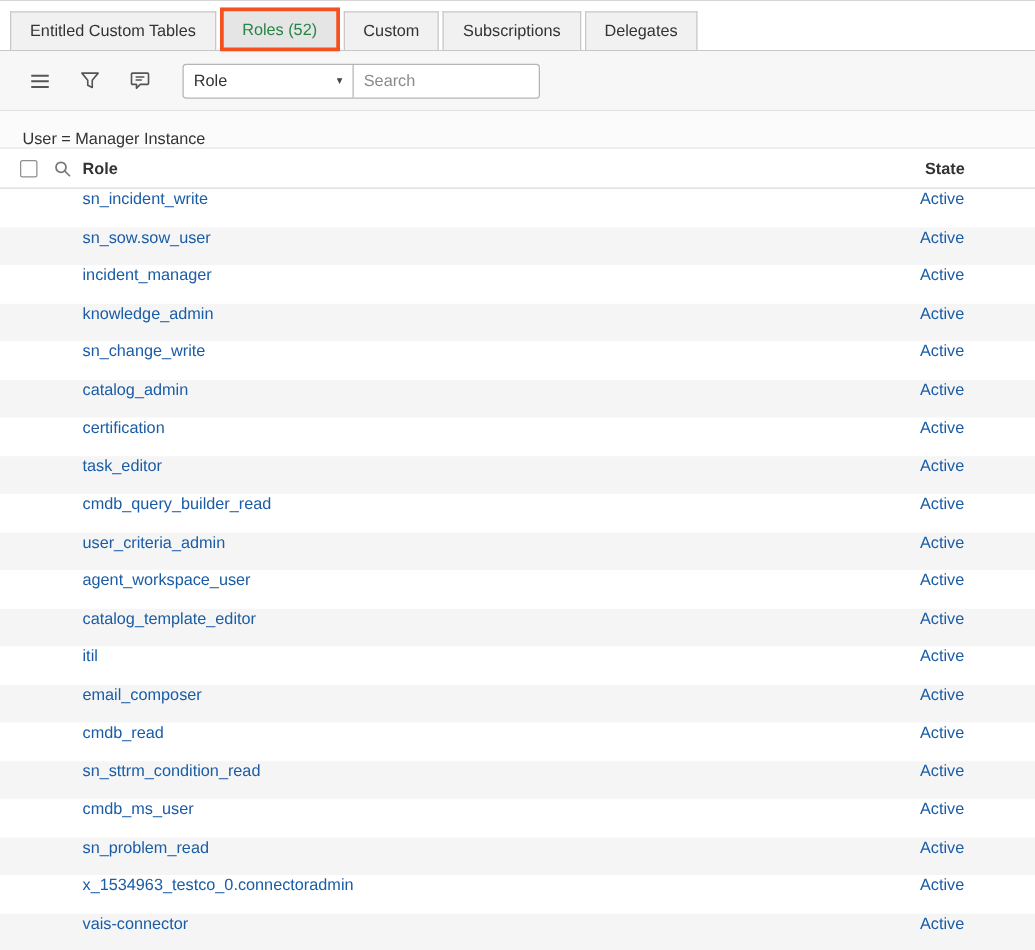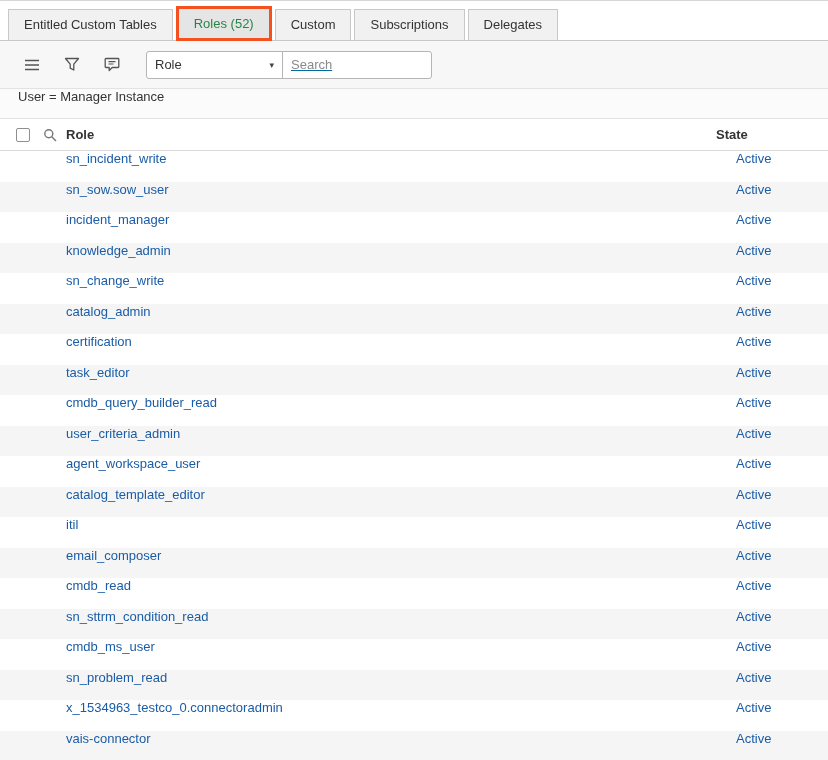--- a/index.html
+++ b/index.html
@@ -49,43 +49,43 @@
     display: flex; align-items: stretch; margin-left: 6px;
     height: 28px; background: #fff; border: 1px solid #b5b5b5; border-radius: 3px;
   }
   .column-select {
     width: 136px; display: flex; align-items: center; justify-content: space-between;
     padding: 0 8px; border-right: 1px solid #b5b5b5; cursor: pointer;
   }
   .caret { font-size: 9px; color: #444; margin-left: 6px; }
   .search-input {
     width: 148px; border: none; outline: none; padding: 0 8px;
-    font: inherit; color: #0369a1; background: transparent; text-decoration: underline;
+    font: inherit; color: #be185d; background: transparent;
   }
   .search-input::placeholder { color: #8a8a8a; }
 
   
   .breadcrumb {
-    height: 30px; display: flex; align-items: flex-start;
+    height: 30px; display: flex; align-items: flex-end;
     padding-left: 18px; background: #fbfbfb;
     border-bottom: 1px solid #e2e2e2; cursor: pointer;
   }
 
   
   .list-header {
     height: 32px; position: relative; background: #fff;
     border-bottom: 1px solid #d9d9d9; font-weight: bold;
   }
   .checkbox {
     position: absolute; left: 16px; top: 9px; width: 14px; height: 14px;
     border: 1px solid #8f8f8f; border-radius: 2px; background: #fff; cursor: pointer;
   }
   .magnifier { position: absolute; left: 43px; top: 9px; cursor: pointer; line-height: 0; }
   .col-role  { position: absolute; left: 66px;  top: 0; line-height: 32px; cursor: pointer; }
-  .col-state { position: absolute; left: 716px; top: 0; line-height: 32px; cursor: pointer; }
+  .col-state { position: absolute; left: 740px; top: 0; line-height: 32px; cursor: pointer; }
 
   
   .row { height: 30.5px; position: relative; display: flex; align-items: flex-start; }
   .row:nth-child(even) { background: var(--stripe); }
   .role-link { margin-left: 66px; color: var(--link); cursor: pointer; white-space: nowrap; }
   .state { position: absolute; left: 736px; color: var(--link); cursor: pointer; }
 </style>
 </head>
 <body>
 

